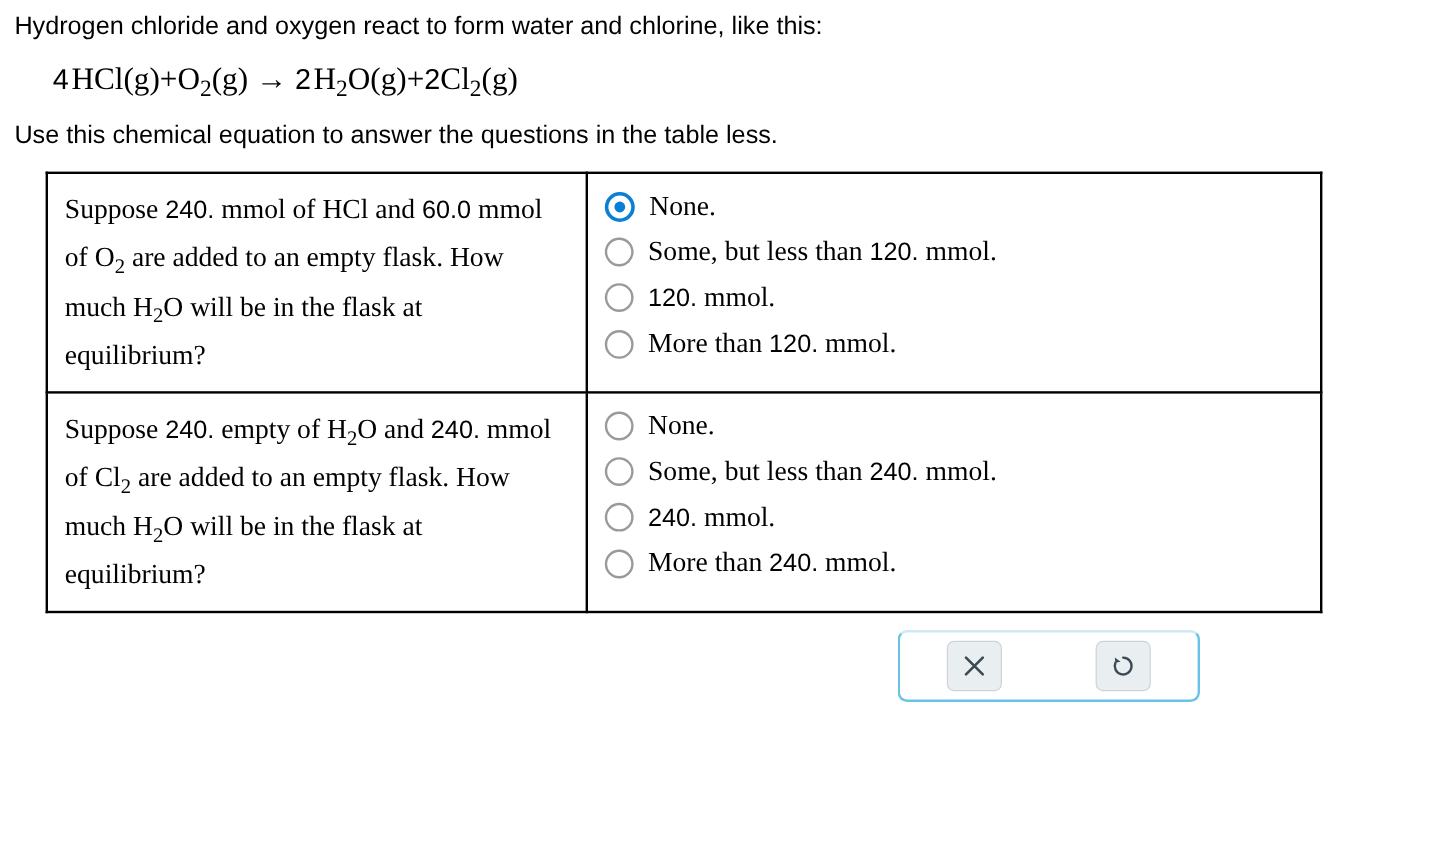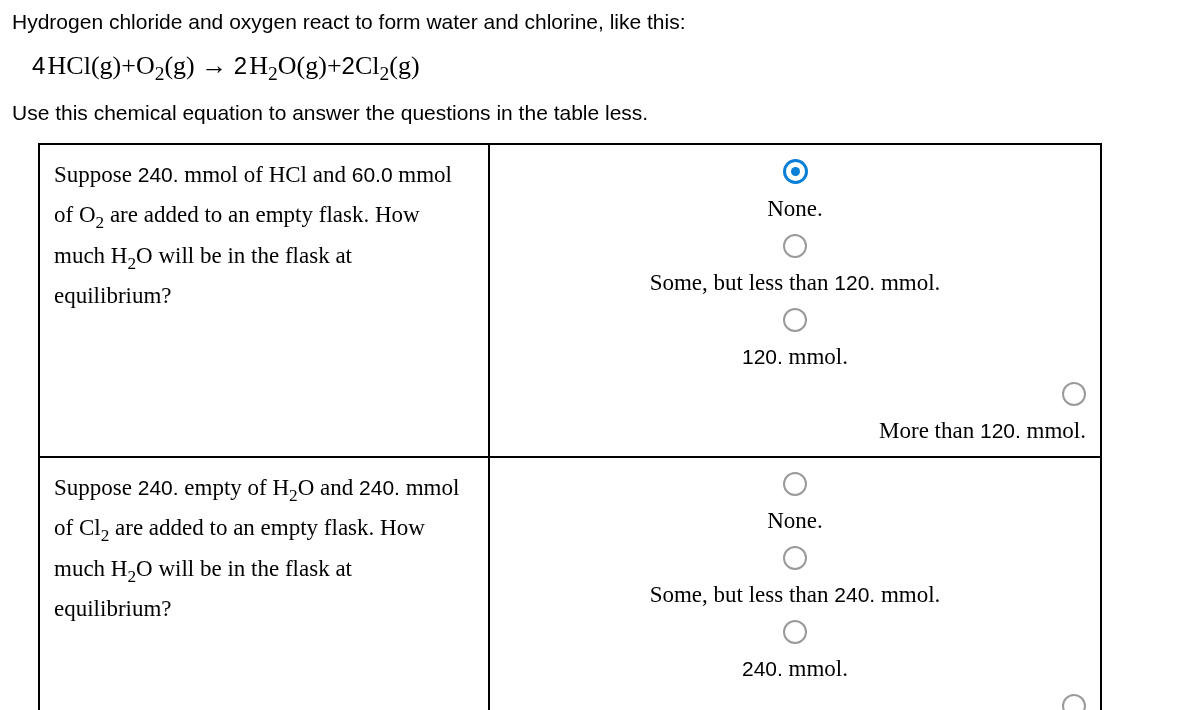--- a/index.html
+++ b/index.html
@@ -8,21 +8,21 @@
     color: #000;
     margin: 0;
     padding: 10px 10px 10px 8px;
     width: 1200px;
     box-sizing: border-box;
   }
   .intro p { margin: 0 0 16px 4px; }
   .equation {
     font-family: "Times New Roman", Times, serif;
     font-size: 26px;
-    margin: 0 0 20px 24px;
+    margin: 0 0 20px 36px;
   }
   .equation .num { font-family: Arial, Helvetica, sans-serif; font-size: 24px;}
   sub { font-size: 0.75em; vertical-align: sub; line-height: 0;}
   .table-wrap {
     margin: 18px 0 0 30px;
     width: 1064px;
     border-collapse: collapse;
   }
   .table-wrap td {
     border: 2px solid #000;
@@ -38,21 +38,20 @@
   .qcell .num, .ans-label .num { font-family: Arial, Helvetica, sans-serif; font-size: 21px;}
   .anscell {
     font-family: "Times New Roman", Times, serif;
     font-size: 23px;
   }
   .opt {
     display: flex;
     align-items: center;
     gap: 12px;
     margin: 4px 0 12px 0;
-    flex-direction: column;
   }
   .opt:last-child { margin-bottom: 2px; align-items: flex-end;}
   .radio {
     width: 20px;
     height: 20px;
     border: 2px solid #9a9a9a;
     border-radius: 50%;
     display: inline-flex;
     align-items: center;
     justify-content: center;

